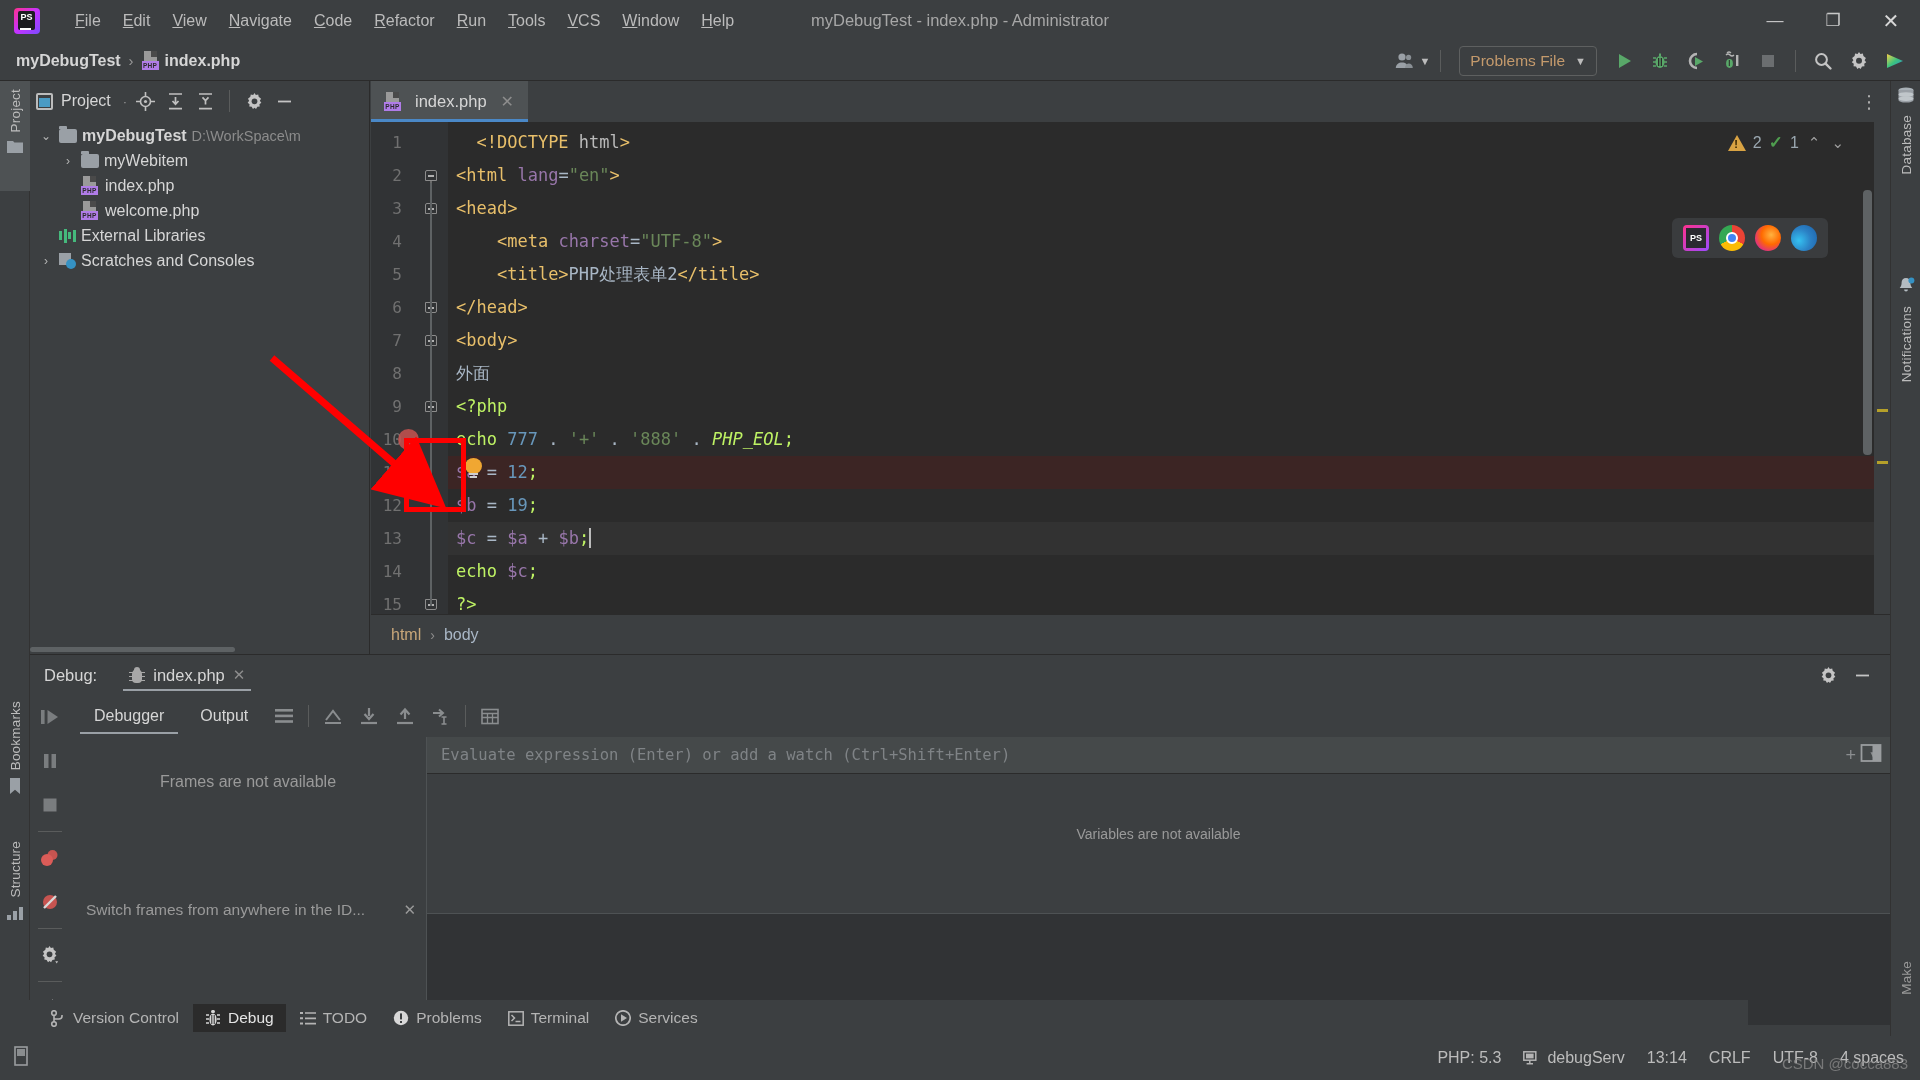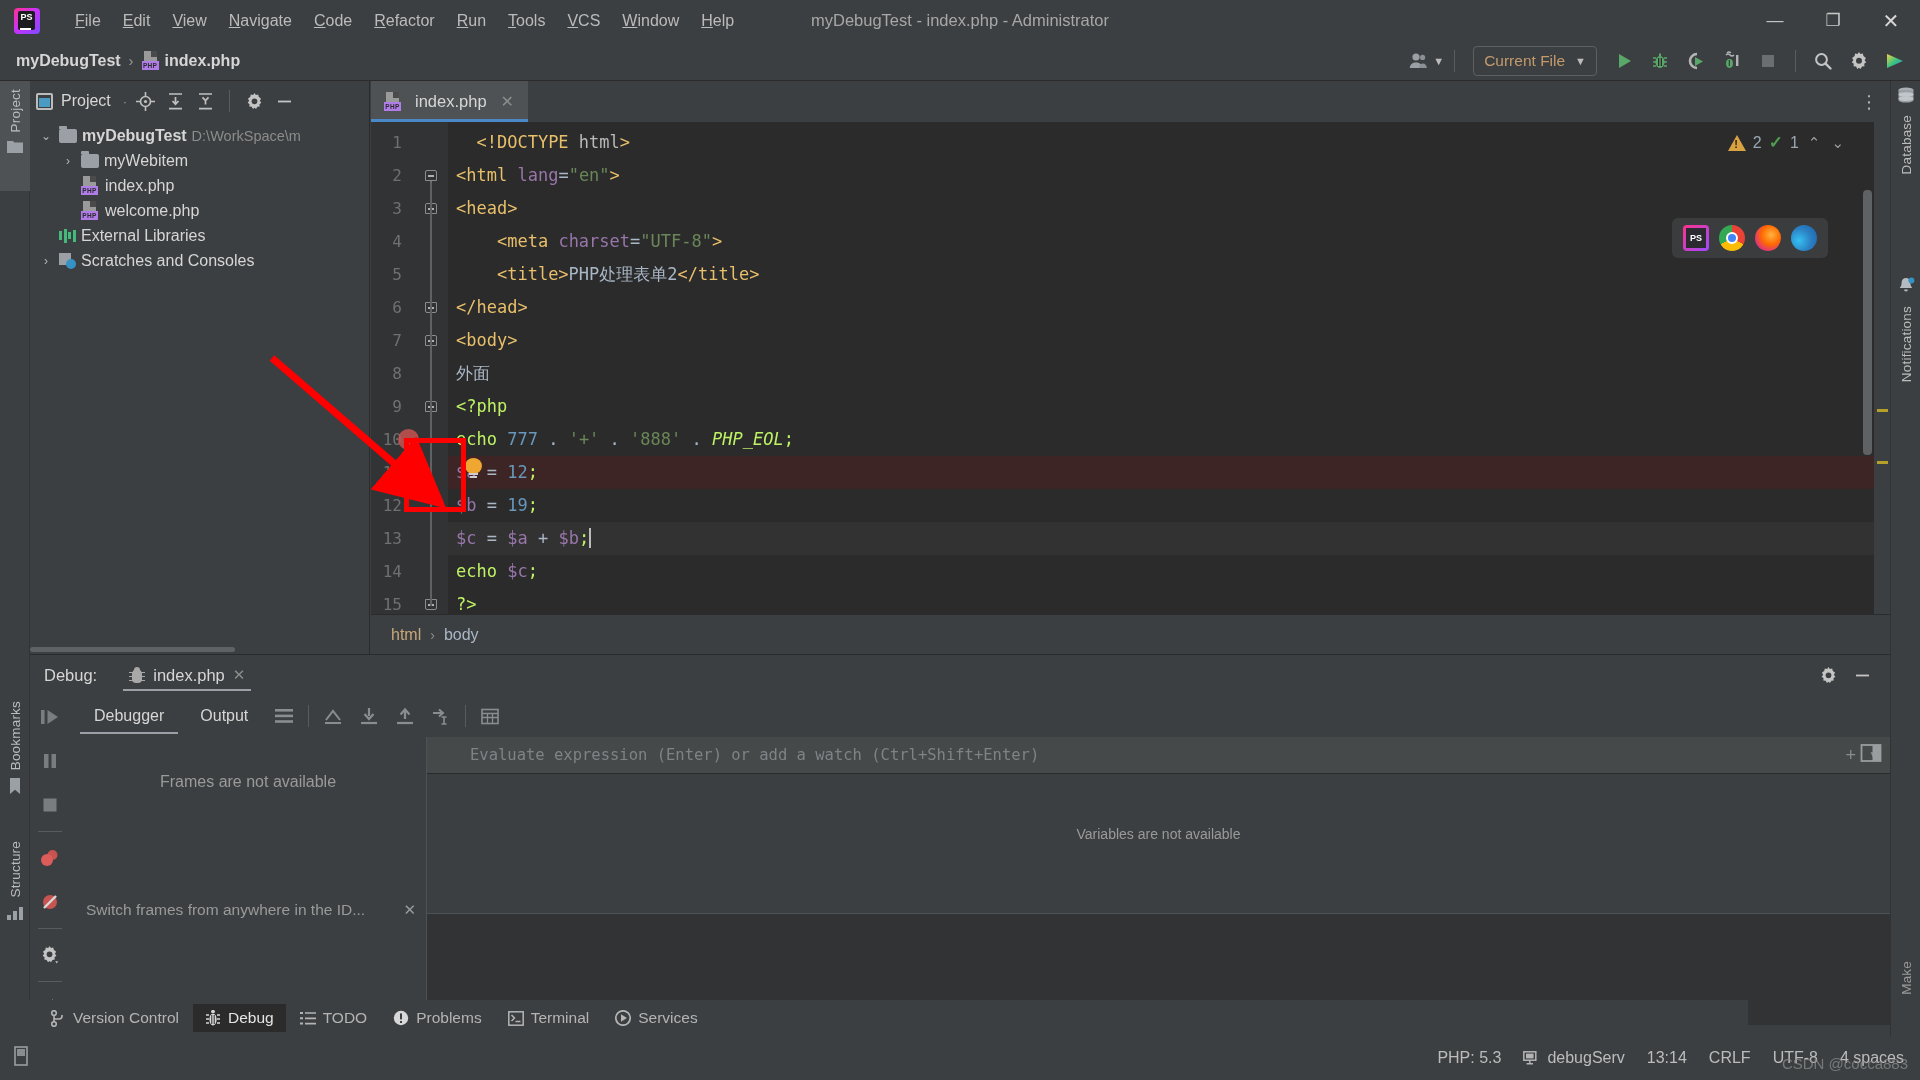--- a/index.html
+++ b/index.html
@@ -261,21 +261,21 @@
   .hint { position: absolute; left: 16px; bottom: 106px; display:flex;align-items:center;gap:10px; width: 330px;}
   .hint .t { color: #9a9a9a; font-size: 15.5px; }
   .hint .x { color: #9a9a9a; font-size: 15px; }
 
   .vars { position: absolute; left: 357px; top: 42px; right: 0; bottom: 0; }
   .eval {
     height: 37px; background: #45494a; display: flex; align-items: center;
     padding-left: 14px; border-bottom: 1px solid #2b2b2b; position: relative;
   }
   .eval .ph {
-    color: #7f8386; font-size: 15.5px; font-family: "DejaVu Sans Mono", monospace; margin-left: 29px;
+    color: #7f8386; font-size: 15.5px; font-family: "DejaVu Sans Mono", monospace;
   }
   .eval .right { position:absolute; right: 10px; display: flex; align-items: center; gap: 12px;}
   .vars-body { position: absolute; left:0; top: 37px; right: 0; bottom: 0; background: #3c3f41; }
   .vars-body .msg { color: #9a9a9a; font-size: 14px; text-align: center; margin-top: 52px; }
   .vars-split { position:absolute; left:0; top:139px; right:0; height:1px; background:#4e5254;}
   .lower-pane { position:absolute; left:0; top:140px; right:0; bottom:0; background:#313335;}
 
   
   .bottombar {
     position: absolute; left: 0; bottom: 44px; width: 1748px; height: 36px;
@@ -352,21 +352,21 @@
         <svg width="22" height="18" viewBox="0 0 22 18">
             <circle cx="7" cy="5" r="3.6" fill="#9aa0a6"></circle>
             <path d="M0.8 16c0-3.6 2.8-5.6 6.2-5.6S13.2 12.4 13.2 16z" fill="#9aa0a6"></path>
             <circle cx="13.6" cy="5.4" r="2.6" fill="#8a9095"></circle>
             <path d="M10 16c0-3 2.1-4.6 3.9-4.6 1.9 0 3.9 1.6 3.9 4.6z" fill="#8a9095"></path>
           </svg>
       </div>
       <span style="color:#bcbcbc;font-size:11px;margin-left:-6px;">▼</span>
       <div class="vsep"></div>
       <div class="runcfg">
-        <span class="lbl">Current File</span>
+        <span class="lbl">Problems File</span>
         <span style="color:#bcbcbc;font-size:11px;">▼</span>
       </div>
       <div class="tb-btn">
         <svg width="20" height="20" viewBox="0 0 20 20">
             <path d="M5 3 L17 10 L5 17 Z" fill="#59a869"></path>
           </svg>
       </div>
       <div class="tb-btn">
         <svg width="20" height="20" viewBox="0 0 20 20">
           <ellipse cx="10" cy="11" rx="4.6" ry="6" fill="#59a869"></ellipse>

